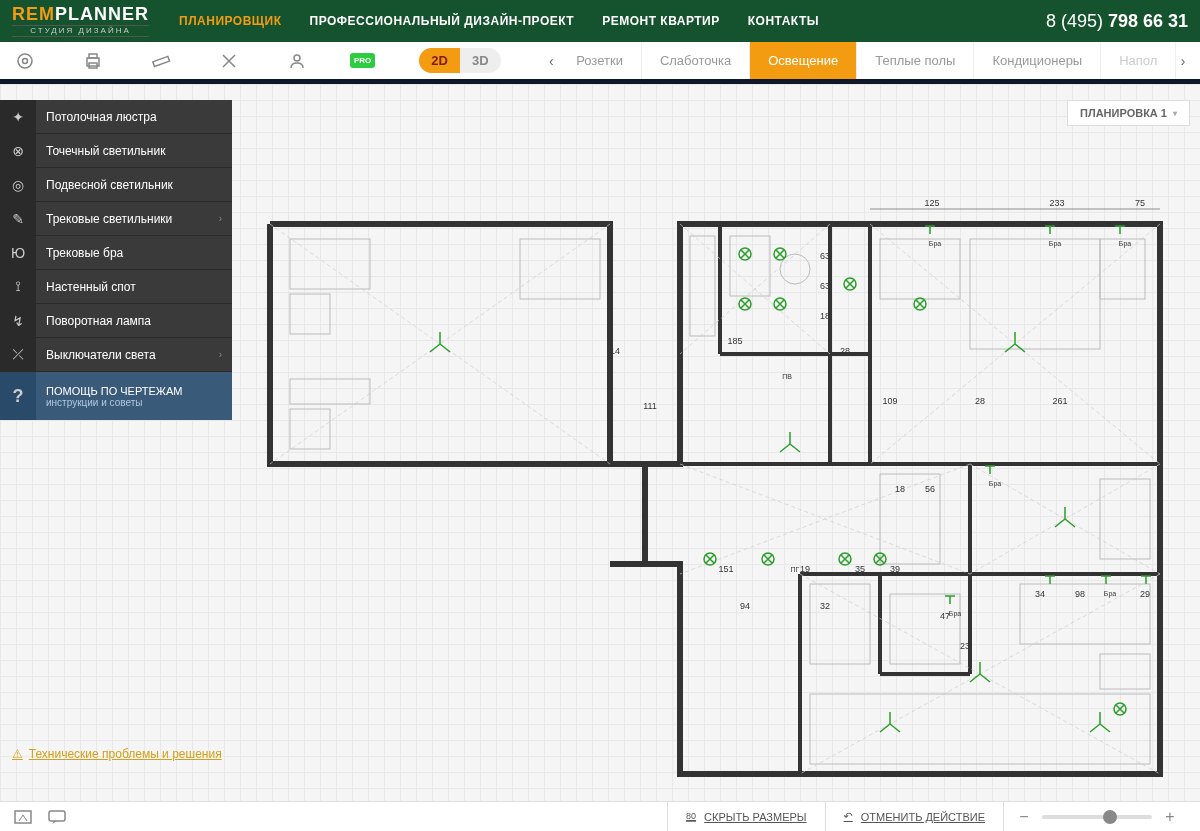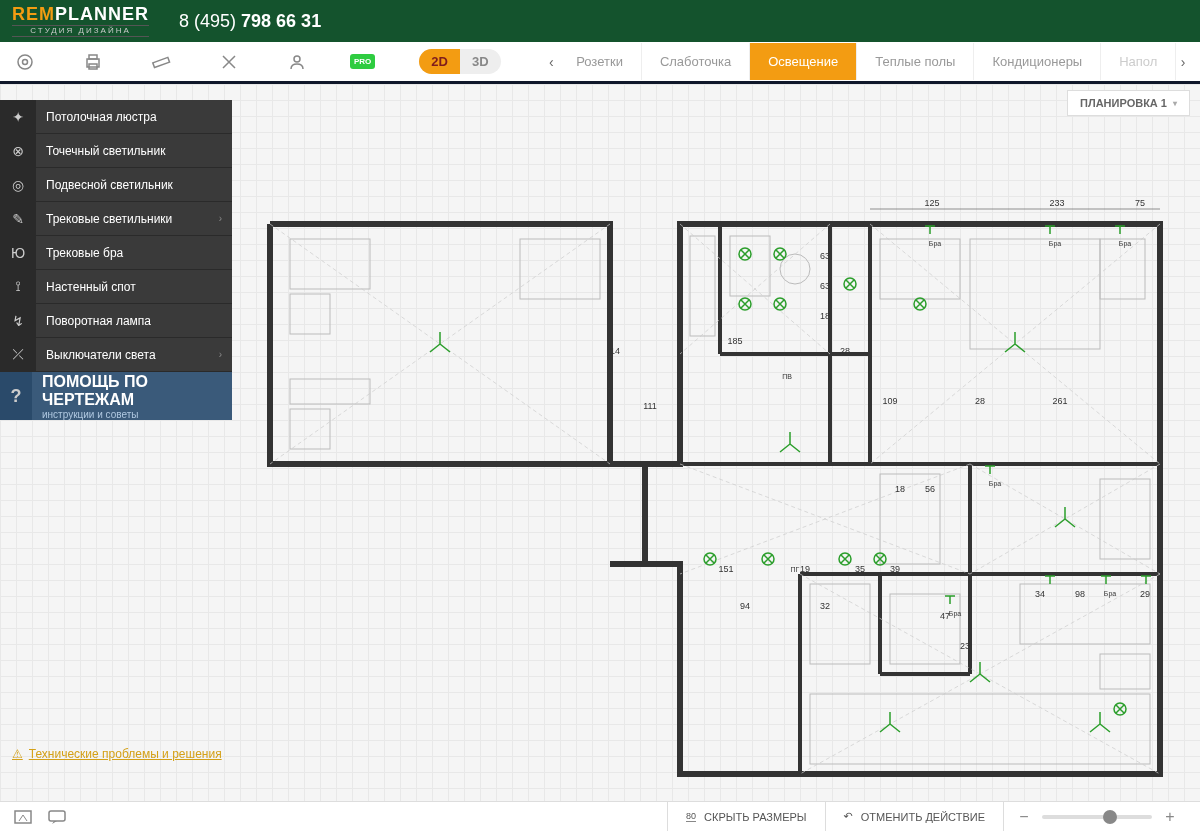--- a/index.html
+++ b/index.html
@@ -12,74 +12,80 @@
 .logo-main .rem { color: #f39c12; }
 .logo-sub { font-size: 8px; letter-spacing: 2px; color: #ccc; border-top: 1px solid #555; border-bottom: 1px solid #555; padding: 1px 0; margin-top: 2px; text-align: center; }
 .nav { display: flex; gap: 28px; flex: 1; }
 .nav-item { color: #fff; font-size: 12px; font-weight: bold; cursor: pointer; letter-spacing: 0.5px; }
 .nav-item.active { color: #f39c12; }
 .phone { color: #fff; font-size: 18px; }
 .phone .prefix { font-weight: normal; }
 .phone .number { font-weight: bold; }
 
 
-.toolbar { height: 42px; background: #fff; border-bottom: 3px solid #0f172a; display: flex; align-items: center; padding: 4px 10px; gap: 32px; }
+.toolbar { height: 42px; background: #fff; border-bottom: 5px solid #0f172a; display: flex; align-items: center; padding: 4px 10px; gap: 32px; }
 .tool-icon { width: 30px; height: 30px; display: flex; align-items: center; justify-content: center; cursor: pointer; color: #888; margin-right: 6px; }
 .pro-badge { background: #2ecc40; color: #fff; font-size: 8px; font-weight: bold; padding: 3px 4px; border-radius: 3px; margin-right: 12px; }
 .view-toggle { display: flex; background: #eee; border-radius: 14px; overflow: hidden; margin-right: 12px; }
 .view-btn { padding: 5px 12px; font-size: 13px; font-weight: bold; cursor: pointer; color: #888; }
 .view-btn.active { background: #f39c12; color: #7f1d1d; }
 .tabs-wrap { flex: 1; display: flex; align-items: center; overflow: hidden; }
 .tab-arrow { width: 24px; text-align: center; cursor: pointer; color: #666; font-size: 14px; user-select: none; }
 .tabs { display: flex; flex: 1; }
 .tab { padding: 11px 18px; font-size: 13px; color: #999; cursor: pointer; white-space: nowrap; border-right: 1px solid #eee; }
 .tab.active { background: #f39c12; color: #fff; }
 
 
 .side-panel { position: absolute; left: 0; top: 100px; width: 232px; z-index: 10; }
 .side-item { display: flex; align-items: center; background: #3a3a3a; color: #fff; height: 34px; border-bottom: 1px solid #2a2a2a; cursor: pointer; }
 .side-icon { width: 36px; height: 34px; display: flex; align-items: center; justify-content: center; background: #2a2a2a; color: #ccc; font-size: 14px; }
 .side-label { flex: 1; padding: 0 10px; font-size: 12px; }
 .side-chevron { padding-right: 10px; color: #888; font-size: 10px; }
 .side-help { background: #3a5a7a; height: 48px; display: flex; align-items: center; cursor: pointer; }
 .side-help .side-icon { background: #2a4a6a; height: 48px; font-size: 18px; font-weight: bold; }
 .help-text { padding: 0 10px; }
-.help-title { font-size: 16px; font-weight: bold; color: #fff; }
+.help-title { font-size: 11px; font-weight: normal; color: #fff; }
 .help-sub { font-size: 10px; color: #b0c8e0; }
 
 
 .canvas-area { position: absolute; top: 84px; left: 0; right: 0; bottom: 30px; background: #f5f5f5; background-image: linear-gradient(#e8e8e8 1px, transparent 1px), linear-gradient(90deg, #e8e8e8 1px, transparent 1px); background-size: 16px 16px; }
-.layout-badge { position: absolute; top: 6px; right: 10px; background: #fff; border: 1px solid #ddd; padding: 6px 12px; font-size: 11px; font-weight: bold; color: #666; cursor: pointer; display: flex; align-items: center; gap: 6px; }
+.layout-badge { position: absolute; top: 16px; right: 10px; background: #fff; border: 1px solid #ddd; padding: 6px 12px; font-size: 11px; font-weight: bold; color: #666; cursor: pointer; display: flex; align-items: center; gap: 6px; }
 .layout-badge::after { content: '▾'; font-size: 8px; color: #aaa; }
 
 .floorplan { position: absolute; left: 250px; top: 70px; }
 
 .tech-link { position: absolute; bottom: 40px; left: 12px; font-size: 12px; color: #d4a017; text-decoration: underline; cursor: pointer; display: flex; align-items: center; gap: 6px; }
 .tech-link::before { content: '⚠'; }
 
 
 .footer { position: absolute; bottom: 0; left: 0; right: 0; height: 30px; background: #fff; border-top: 1px solid #ddd; display: flex; align-items: center; padding: 0 10px; }
 .footer-left { display: flex; gap: 8px; }
 .footer-icon { width: 26px; height: 22px; display: flex; align-items: center; justify-content: center; color: #888; cursor: pointer; }
 .footer-spacer { flex: 1; }
-.footer-btn { display: flex; align-items: center; gap: 8px; padding: 0 18px; height: 30px; border-left: 1px solid #ddd; font-size: 11px; color: #555; cursor: pointer; }
+.footer-btn { display: flex; align-items: center; gap: 8px; padding: 0 18px; height: 30px; border-left: 1px solid #ddd; font-size: 11px; color: #555; cursor: pointer; text-decoration: underline; }
 .zoom { display: flex; align-items: center; gap: 10px; padding: 0 12px; border-left: 1px solid #ddd; height: 30px; }
 .zoom-btn { font-size: 16px; color: #888; cursor: pointer; width: 16px; text-align: center; user-select: none; }
 .zoom-track { width: 110px; height: 4px; background: #ddd; border-radius: 2px; position: relative; }
 .zoom-thumb { position: absolute; left: 55%; top: -5px; width: 14px; height: 14px; background: #888; border-radius: 50%; cursor: pointer; }
 
 svg { display: block; }
 </style>
 </head>
 <body>
 
 <div class="header">
   <div class="logo">
     <div class="logo-main"><span class="rem">REM</span><span>PLANNER</span></div>
     <div class="logo-sub">СТУДИЯ ДИЗАЙНА</div>
+  </div>
+  <div class="nav">
+    <div class="nav-item active">ПЛАНИРОВЩИК</div>
+    <div class="nav-item">ПРОФЕССИОНАЛЬНЫЙ ДИЗАЙН-ПРОЕКТ</div>
+    <div class="nav-item">РЕМОНТ КВАРТИР</div>
+    <div class="nav-item">КОНТАКТЫ</div>
   </div>
   <div class="phone">
     <span class="prefix">8 (495) </span><span class="number">798 66 31</span>
   </div>
 </div>
 
 <div class="toolbar">
   <div class="tool-icon">
       <svg width="20" height="20" viewBox="0 0 20 20">
         <circle cx="10" cy="10" r="7" fill="none" stroke="#888" stroke-width="1.5"></circle>

